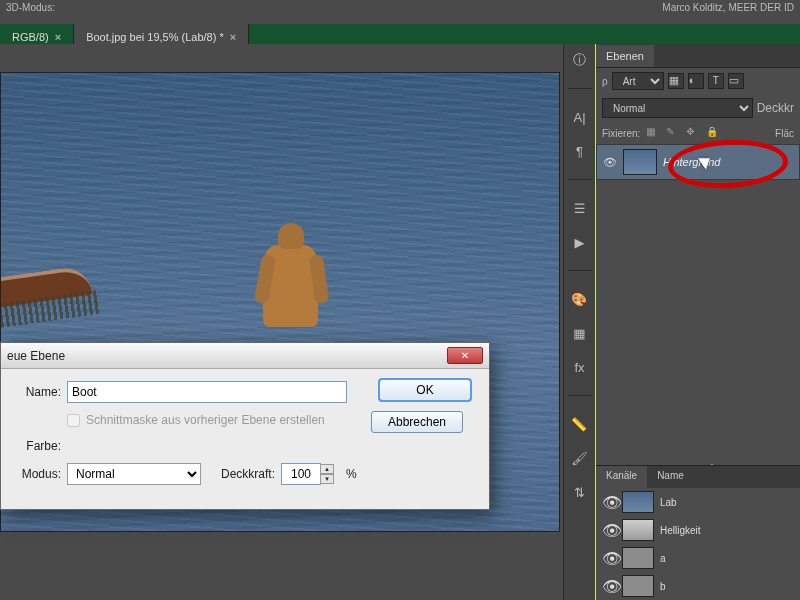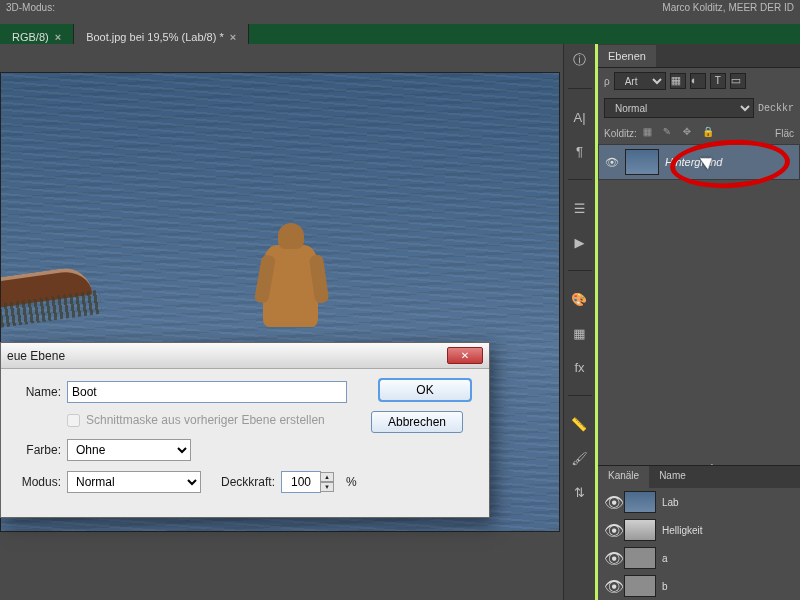--- a/index.html
+++ b/index.html
@@ -34,33 +34,33 @@
   .fisherman .armR { right:0; top:32px; transform:rotate(-8deg); }
   .boat-edge { position:absolute; left:-30px; top:200px; width:120px; height:30px; background:#6a3b20; border-radius: 6px 50px 4px 4px; transform:rotate(-8deg); border-top:4px solid #b3886a;}
   .net { position:absolute; left:-20px; top:225px; width:120px; height:24px; background:repeating-linear-gradient(90deg,#3c3d2c 0 3px, transparent 3px 6px); opacity:.7; transform:rotate(-8deg);}
   
   
   .side-strip { width: 32px; background: #424242; border-left:1px solid #2c2c2c; display:flex; flex-direction:column; align-items:center; padding-top:6px; gap:14px; }
   .side-strip .ico { width:20px; height:20px; color:#bcbcbc; display:flex; align-items:center; justify-content:center; font-size:13px; }
   .side-strip .sep { height:1px; width:24px; background:#2a2a2a; margin:4px 0; }
   
   
-  .right-panels { width: 205px; background:#4c4c4c; border-left:3px solid #bef264; display:flex; flex-direction:column; position:relative; }
+  .right-panels { width: 205px; background:#4c4c4c; border-left:1px solid #bef264; display:flex; flex-direction:column; position:relative; }
   .panel-tabs { background:#3a3a3a; height:24px; display:flex; align-items:center; border-bottom:1px solid #222; }
   .panel-tab { color:#ddd; font-size:11px; padding: 5px 10px; }
   .panel-tab.active { background:#4c4c4c; }
   .panel-body { flex:1; color:#bbb; font-size:11px; }
   
   .layer-filter { display:flex; align-items:center; gap:4px; padding:4px 6px; }
   .filter-dropdown { background:#3a3a3a; border:1px solid #222; color:#ccc; font-size:10px; padding:2px 6px; width:52px; height:18px; }
   .square-ico { width:16px; height:16px; background:#3a3a3a; border:1px solid #222; display:inline-block; }
   
   .blend-row { display:flex; align-items:center; gap:4px; padding:4px 6px; }
   .blend-dropdown { background:#3a3a3a; border:1px solid #222; color:#ccc; font-size:10px; padding:3px 6px; flex:1; height:20px;}
-  .deck-lbl { font-size:10px; color:#bbb;font-family:Liberation Mono, monospace; }
+  .deck-lbl { font-size:12px; color:#bbb; }
   
   .lock-row { display:flex; align-items:center; gap:6px; padding:4px 6px; font-size:10px; color:#bbb;}
   .lock-row .lk { width:14px; height:14px; display:inline-block; color:#999;}
   
   .layer-list { padding: 0; }
   .layer-item { display:flex; align-items:center; gap:6px; padding:4px 6px; background:#5b6d82; border:1px solid #3a3a3a; }
   .layer-item .eye { width:14px; text-align:center; color:#ddd; }
   .layer-thumb { width:34px; height:26px; background:linear-gradient(180deg,#4b6a8c,#6c87a6); border:1px solid #222; }
   .layer-name { color:#eee; font-size:11px; font-style:italic; }
   
@@ -155,23 +155,20 @@
         <div class="dlg-row">
           <span class="dlg-label">Name:</span>
           <input class="dlg-input wname" value="Boot" style="">
         </div>
         <label class="dlg-checkbox">
           <input type="checkbox" disabled="" style="">
           <span>Schnittmaske aus vorheriger Ebene erstellen</span>
         </label>
         <div class="dlg-row">
           <span class="dlg-label">Farbe:</span>
-          <select class="dlg-select wcolor">
-            <option>Ohne</option>
-          </select>
         </div>
         <div class="dlg-row">
           <span class="dlg-label">Modus:</span>
           <select class="dlg-select wmode">
             <option>Normal</option>
           </select>
           <span style="width:8px"></span>
           <span>Deckkraft:</span>
           <div class="stepper">
             <input class="dlg-input small" value="100" style="">
@@ -219,21 +216,21 @@
         <span class="square-ico">▦</span>
         <span class="square-ico">◐</span>
         <span class="square-ico" style="text-align:center;color:#ccc;font-size:10px;line-height:14px">T</span>
         <span class="square-ico">▭</span>
       </div>
       <div class="blend-row">
         <select class="blend-dropdown"><option>Normal</option></select>
         <span class="deck-lbl">Deckkr</span>
       </div>
       <div class="lock-row">
-        <span>Kolditz:</span>
+        <span>Fixieren:</span>
         <span class="lk">▦</span>
         <span class="lk">✎</span>
         <span class="lk">✥</span>
         <span class="lk">🔒</span>
         <span style="flex:1"></span>
         <span>Fläc</span>
       </div>
       <div class="layer-list">
         <div class="layer-item">
           <span class="eye">👁</span>

